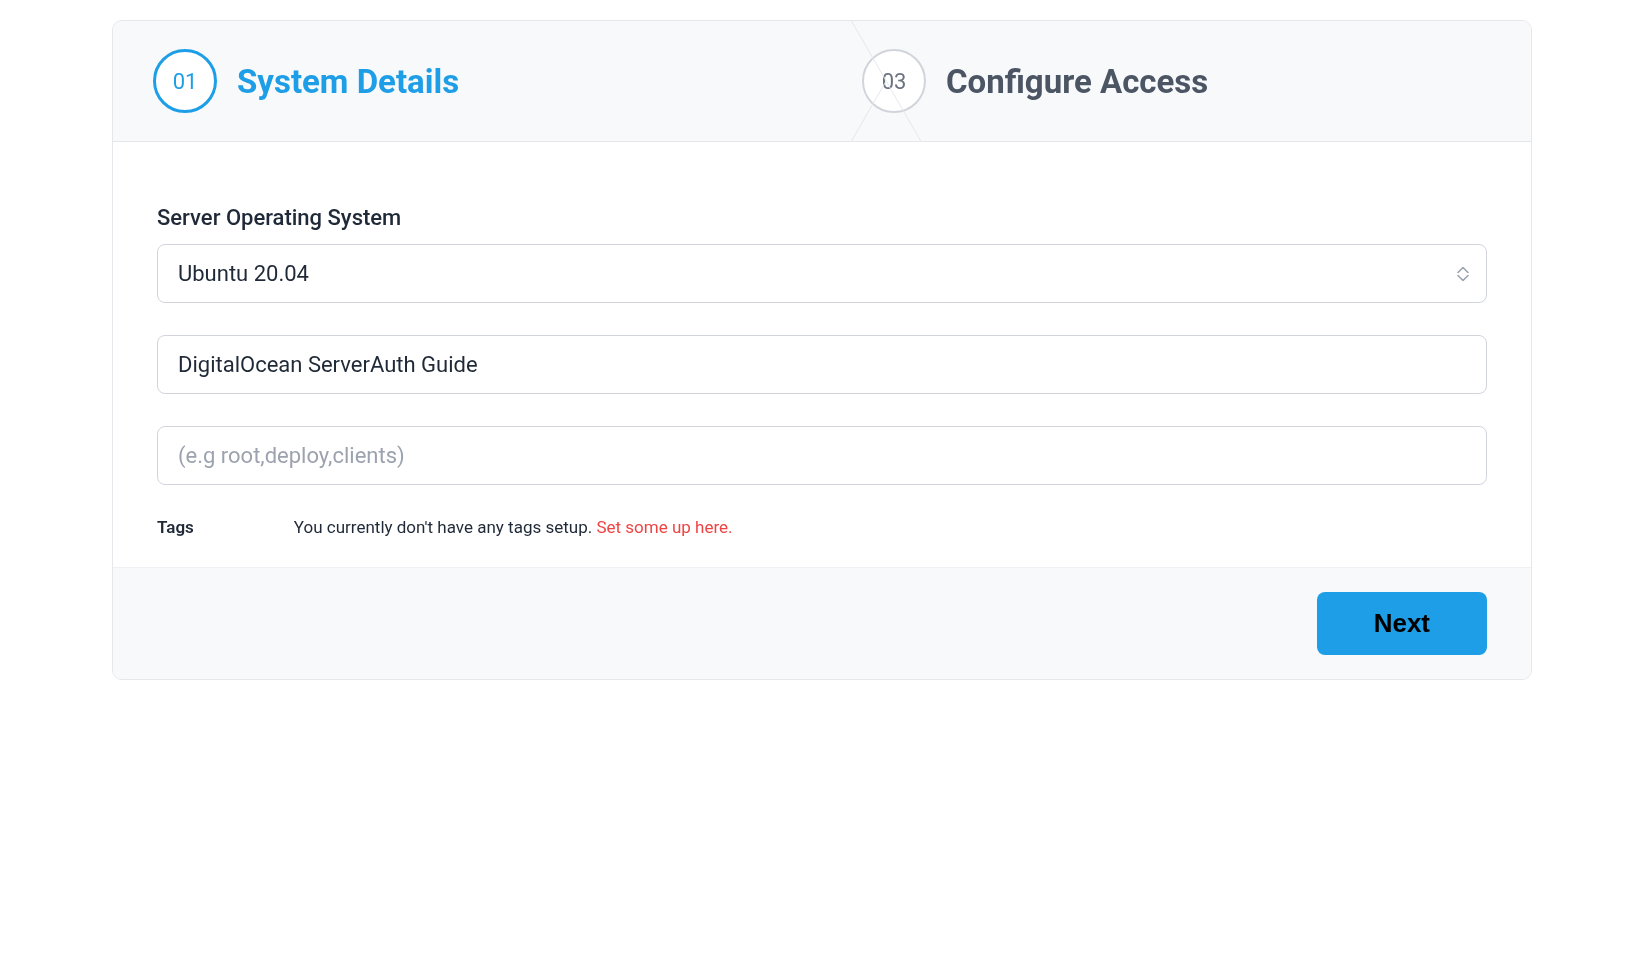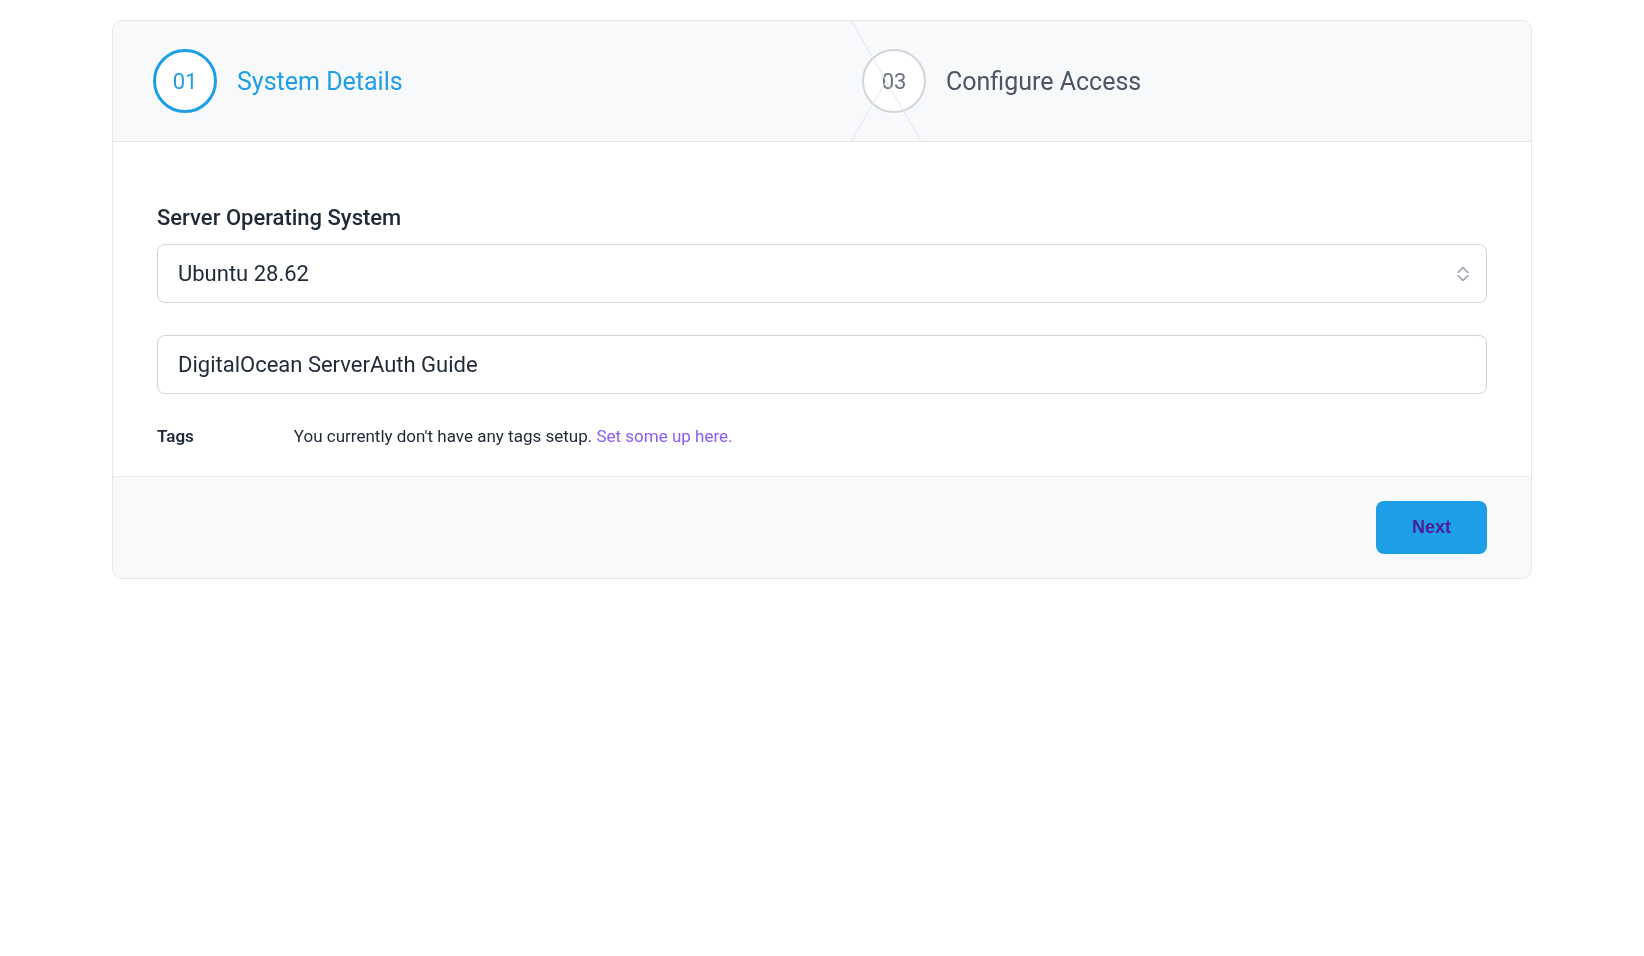--- a/index.html
+++ b/index.html
@@ -76,22 +76,22 @@
       border: 3px solid #1e9ee6;
       color: #1e9ee6;
       background: #ffffff;
     }
     .step.inactive .step-circle {
       border: 2px solid #d1d5db;
       color: #6b7280;
       background: #ffffff;
     }
     .step-title {
-      font-size: 25px;
-      font-weight: 400;
+      font-size: 33px;
+      font-weight: 700;
     }
     .step.active .step-title {
       color: #1e9ee6;
     }
     .step.inactive .step-title {
       color: #4b5563;
     }
     .form-body {
       background: #ffffff;
       padding: 44px 44px 30px 44px;
@@ -158,39 +158,39 @@
       color: #1f2937;
       margin-top: 10px;
     }
     .tags-label {
       font-weight: 600;
     }
     .tags-text {
       font-weight: 400;
     }
     .tags-link {
-      color: #8b5cf6;
+      color: #ef4444;
       text-decoration: none;
       cursor: pointer;
     }
     .footer {
       background: #f8f9fb;
       border-top: 1px solid #eef0f3;
       padding: 24px 44px;
       display: flex;
       justify-content: flex-end;
     }
     .btn-next {
       background: #1e9ee6;
-      color: #4c1d95;
+      color: #000000;
       border: none;
       border-radius: 8px;
-      font-size: 18px;
+      font-size: 26px;
       font-weight: 600;
-      padding: 16px 36px;
+      padding: 16px 57px;
       cursor: pointer;
     }
   </style>
 </head>
 <body>
 
 <div class="wizard-container">
 
   <div class="stepper">
     <div class="step active">
@@ -201,37 +201,38 @@
       <div class="step-circle">03</div>
       <div class="step-title">Configure Access</div>
     </div>
   </div>
 
   <div class="form-body">
 
     <div class="form-group">
       <label class="form-label">Server Operating System</label>
       <div class="select-wrapper">
-        <button type="button" class="form-control">Ubuntu 28.62</button>
+        <button type="button" class="form-control">Ubuntu 20.04</button>
         <span class="select-arrows">
           <svg viewBox="0 0 12 7">
               <path d="M1 6 L6 1 L11 6" fill="none" stroke="currentColor" stroke-width="1.6" stroke-linecap="round" stroke-linejoin="round"></path>
             </svg>
           <svg viewBox="0 0 12 7">
               <path d="M1 1 L6 6 L11 1" fill="none" stroke="currentColor" stroke-width="1.6" stroke-linecap="round" stroke-linejoin="round"></path>
             </svg>
         </span>
       </div>
     </div>
 
     <div class="form-group">
       <input type="text" class="form-control" value="DigitalOcean ServerAuth Guide" style="">
     </div>
 
     <div class="form-group">
+      <input type="text" class="form-control" placeholder="(e.g root,deploy,clients)" style="">
     </div>
 
     <div class="tags-row">
       <span class="tags-label">Tags</span>
       <span class="tags-text">
         <span>You currently don't have any tags setup. </span><a class="tags-link">Set some up here.</a>
       </span>
     </div>
 
   </div>

